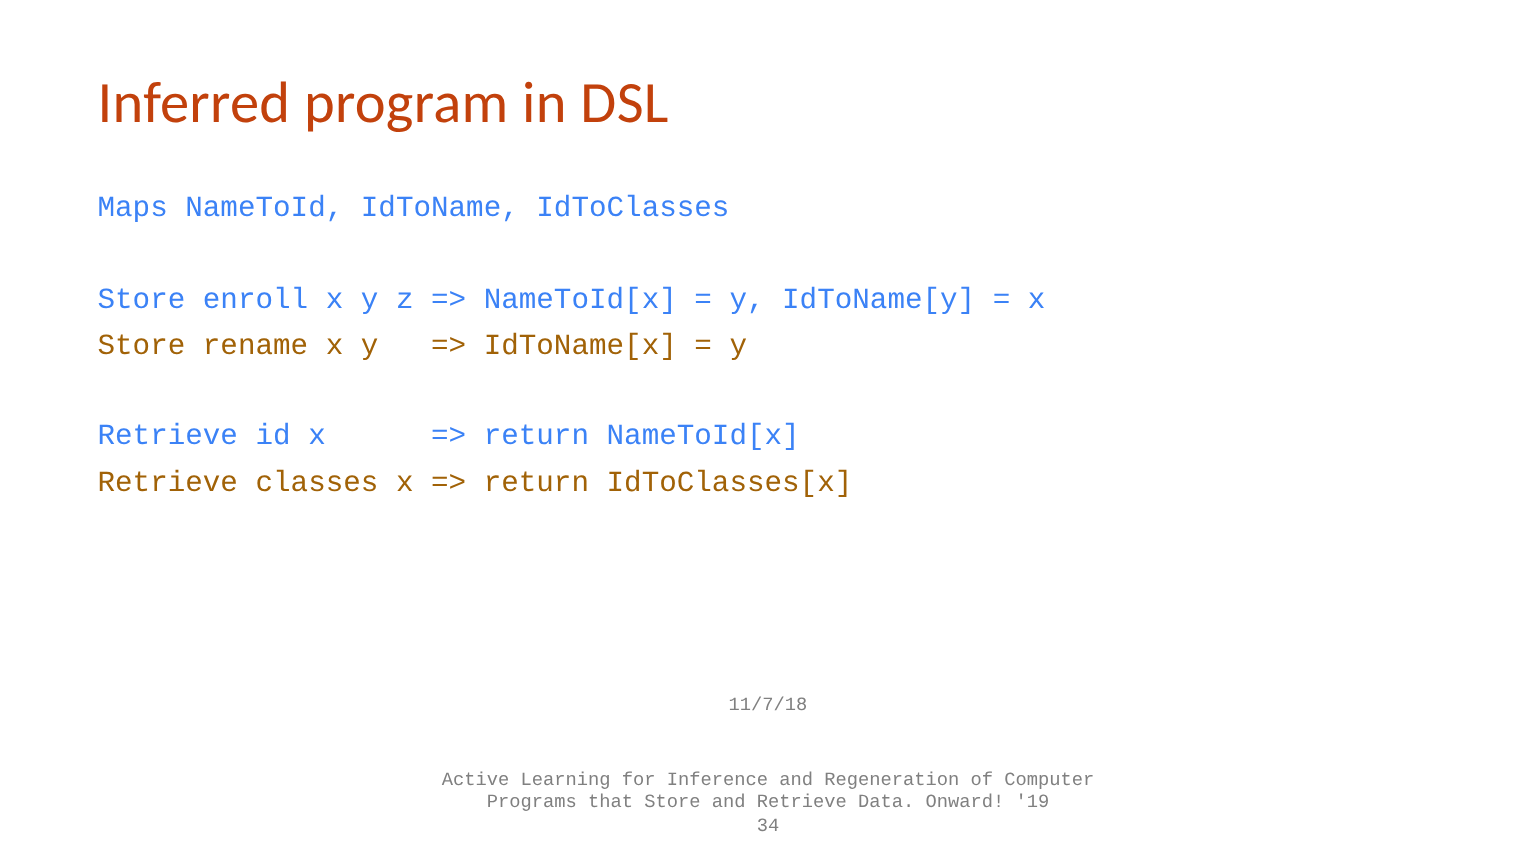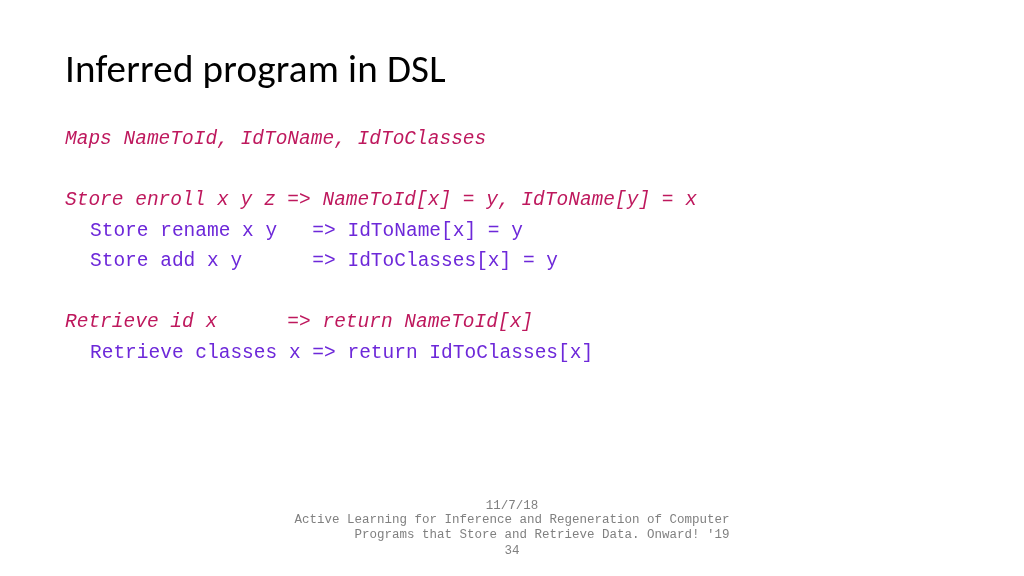--- a/index.html
+++ b/index.html
@@ -17,39 +17,37 @@
     }
     .slide {
       width: 100%;
       height: 100%;
       padding: 45px 65px 0 65px;
       position: relative;
     }
     .title {
       font-size: 39px;
       font-weight: 400;
-      color: #000000;
+      color: #c2410c;
       margin-bottom: 32px;
       letter-spacing: 0.2px;
     }
     .code-block {
       font-family: Consolas, 'Courier New', monospace;
       font-size: 19.5px;
       line-height: 1.58;
     }
     .code-line {
       white-space: pre;
     }
     .dark {
-      color: #be185d;
-      font-style: italic;
+      color: #3b82f6;
     }
     .light {
-      color: #6d28d9;
-      margin-left: 25px;
+      color: #a16207;
     }
     .spacer {
       height: 30px;
     }
     .footer {
       position: absolute;
       bottom: 18px;
       left: 0;
       width: 100%;
       padding: 0 65px;
@@ -59,41 +57,41 @@
       font-size: 12.5px;
       color: #808080;
       font-family: Liberation Mono, monospace;
       flex-direction: column;
     }
     .footer-date {
       flex: 0 0 auto;
     }
     .footer-center {
       flex: 1 1 auto;
-      text-align: right;
+      text-align: center;
       line-height: 1.25;
       padding: 0 40px;
+      margin-top: 36px;
     }
     .footer-page {
       flex: 0 0 auto;
       text-align: center;
     }
   </style>
 </head>
 <body>
 
 <div class="slide">
   <h1 class="title">Inferred program in DSL</h1>
 
   <div class="code-block">
     <div class="code-line dark">Maps NameToId, IdToName, IdToClasses</div>
     <div class="spacer"></div>
     <div class="code-line dark">Store enroll x y z =&gt; NameToId[x] = y, IdToName[y] = x</div>
     <div class="code-line light">Store rename x y   =&gt; IdToName[x] = y</div>
-    <div class="code-line light">Store add x y      =&gt; IdToClasses[x] = y</div>
     <div class="spacer"></div>
     <div class="code-line dark">Retrieve id x      =&gt; return NameToId[x]</div>
     <div class="code-line light">Retrieve classes x =&gt; return IdToClasses[x]</div>
   </div>
 
   <div class="footer">
     <div class="footer-date">11/7/18</div>
     <div class="footer-center">
       <div>Active Learning for Inference and Regeneration of Computer</div>
       <div>Programs that Store and Retrieve Data. Onward! '19</div>

